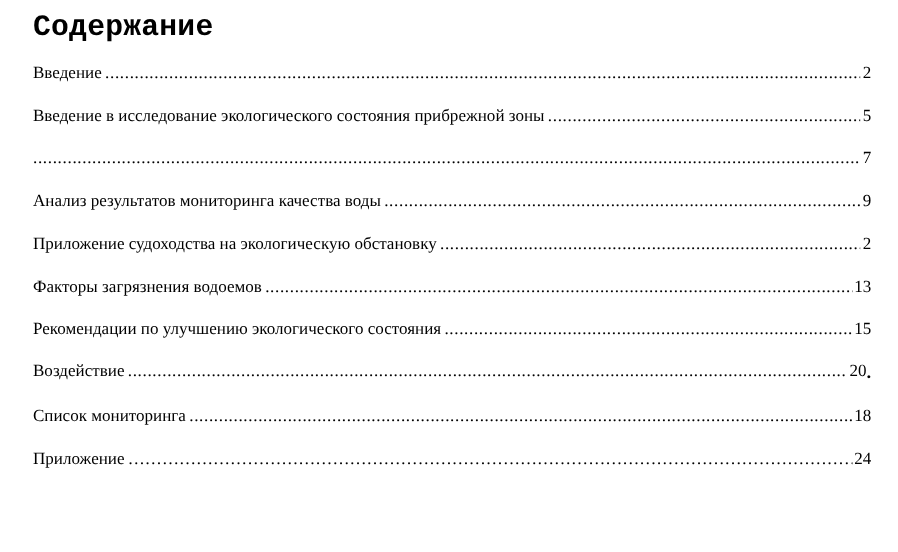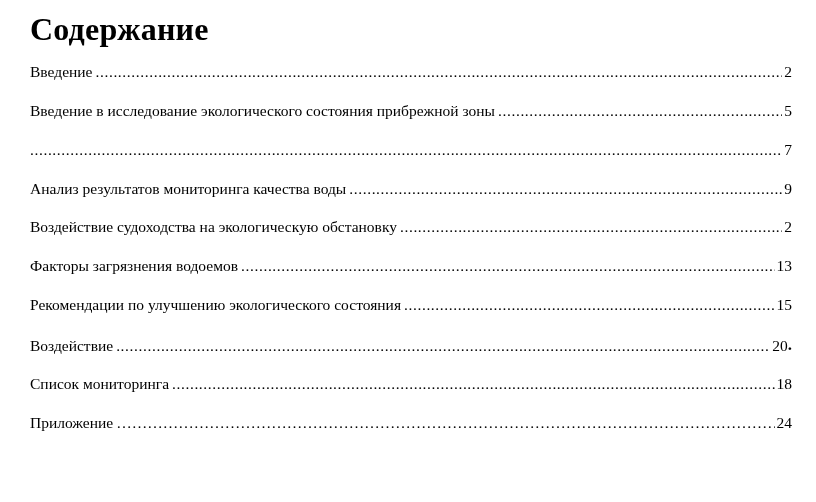--- a/index.html
+++ b/index.html
@@ -15,35 +15,35 @@
     overflow: hidden;
   }
   .page {
     position: relative;
     width: 816px;
     height: 502px;
     box-sizing: border-box;
     padding: 8px 24px 0 24px;
   }
   .doc-title {
-    font-family: Liberation Serif, serif;
-    font-size: 32px;
+    font-family: Liberation Mono, monospace;
+    font-size: 27px;
     font-weight: bold;
     line-height: 1.1;
     margin: 4px 0 16px 6px;
     letter-spacing: 0.2px;
   }
   .toc-list {
     margin: 0;
     padding: 0;
     list-style: none;
   }
   .toc-entry {
     display: flex;
-    align-items: flex-end;
+    align-items: flex-start;
     font-size: 15.5px;
     line-height: 1.15;
     margin: 0 0 21px 6px;
     white-space: nowrap;
     overflow: hidden;
   }
   .toc-text {
     flex: 0 0 auto;
     padding-right: 3px;
   }
@@ -107,21 +107,21 @@
       <span class="toc-page">7</span>
     </li>
 
     <li class="toc-entry">
       <span class="toc-text">Анализ результатов мониторинга качества воды </span>
       <span class="toc-leader"></span>
       <span class="toc-page">9</span>
     </li>
 
     <li class="toc-entry">
-      <span class="toc-text">Воздействие судоходства на экологическую обстановку </span>
+      <span class="toc-text">Приложение судоходства на экологическую обстановку </span>
       <span class="toc-leader"></span>
       <span class="toc-page">2</span>
     </li>
 
     <li class="toc-entry">
       <span class="toc-text">Факторы загрязнения водоемов</span>
       <span class="toc-leader"></span>
       <span class="toc-page">13</span>
     </li>
 

